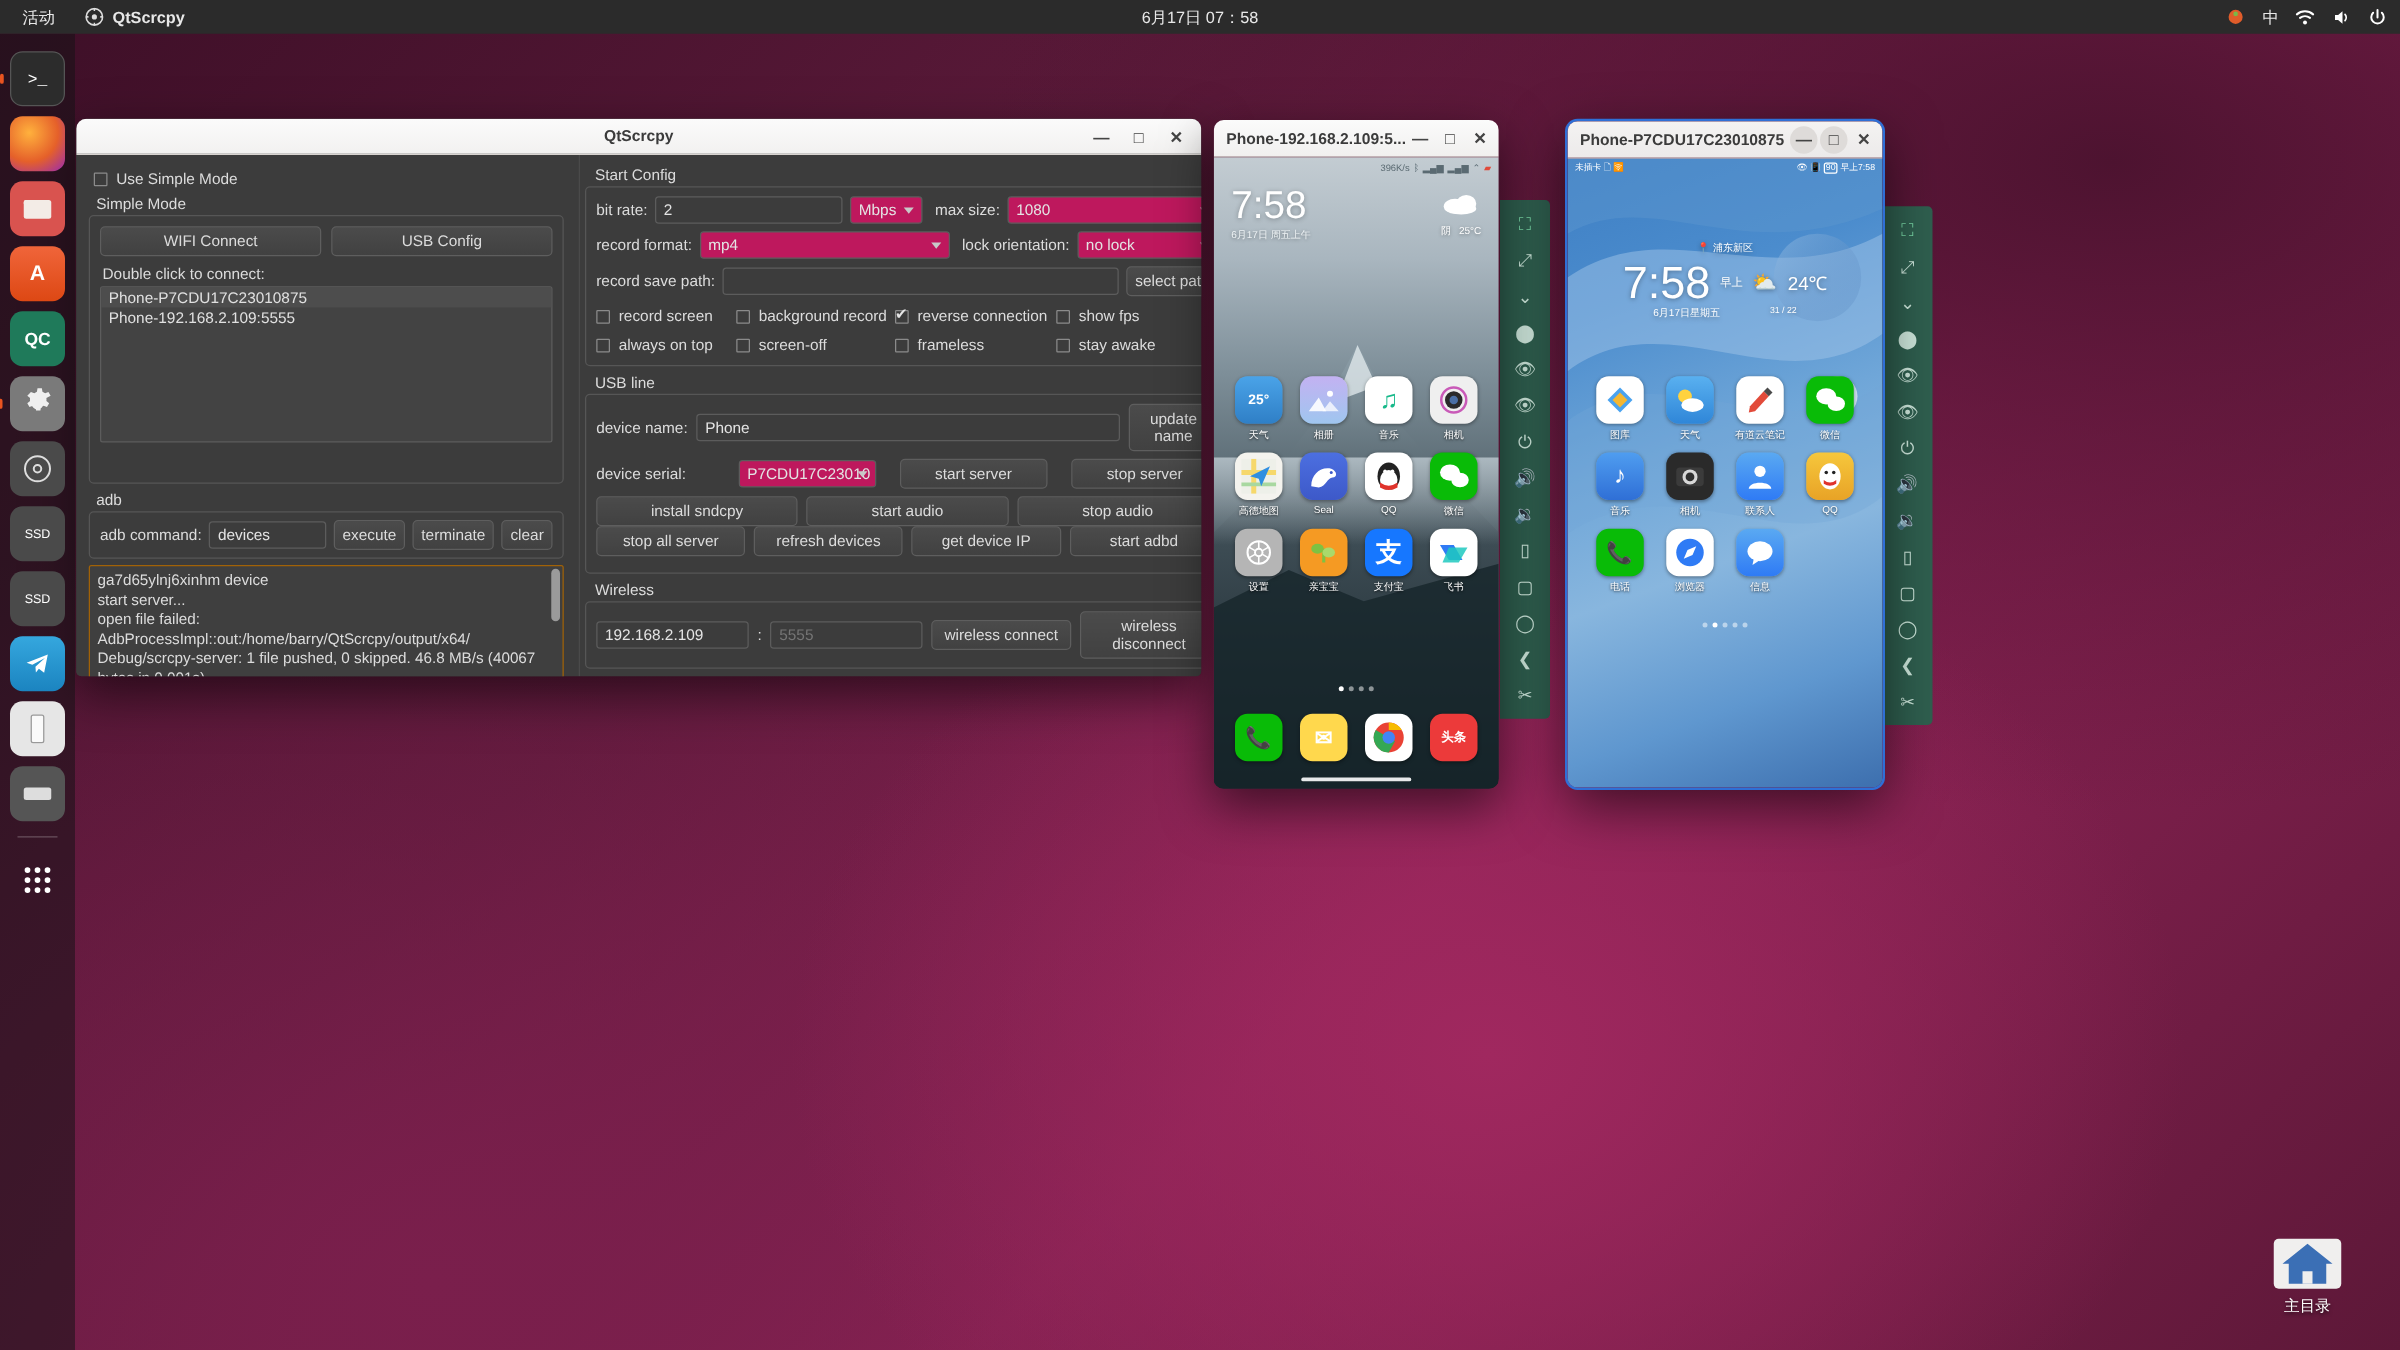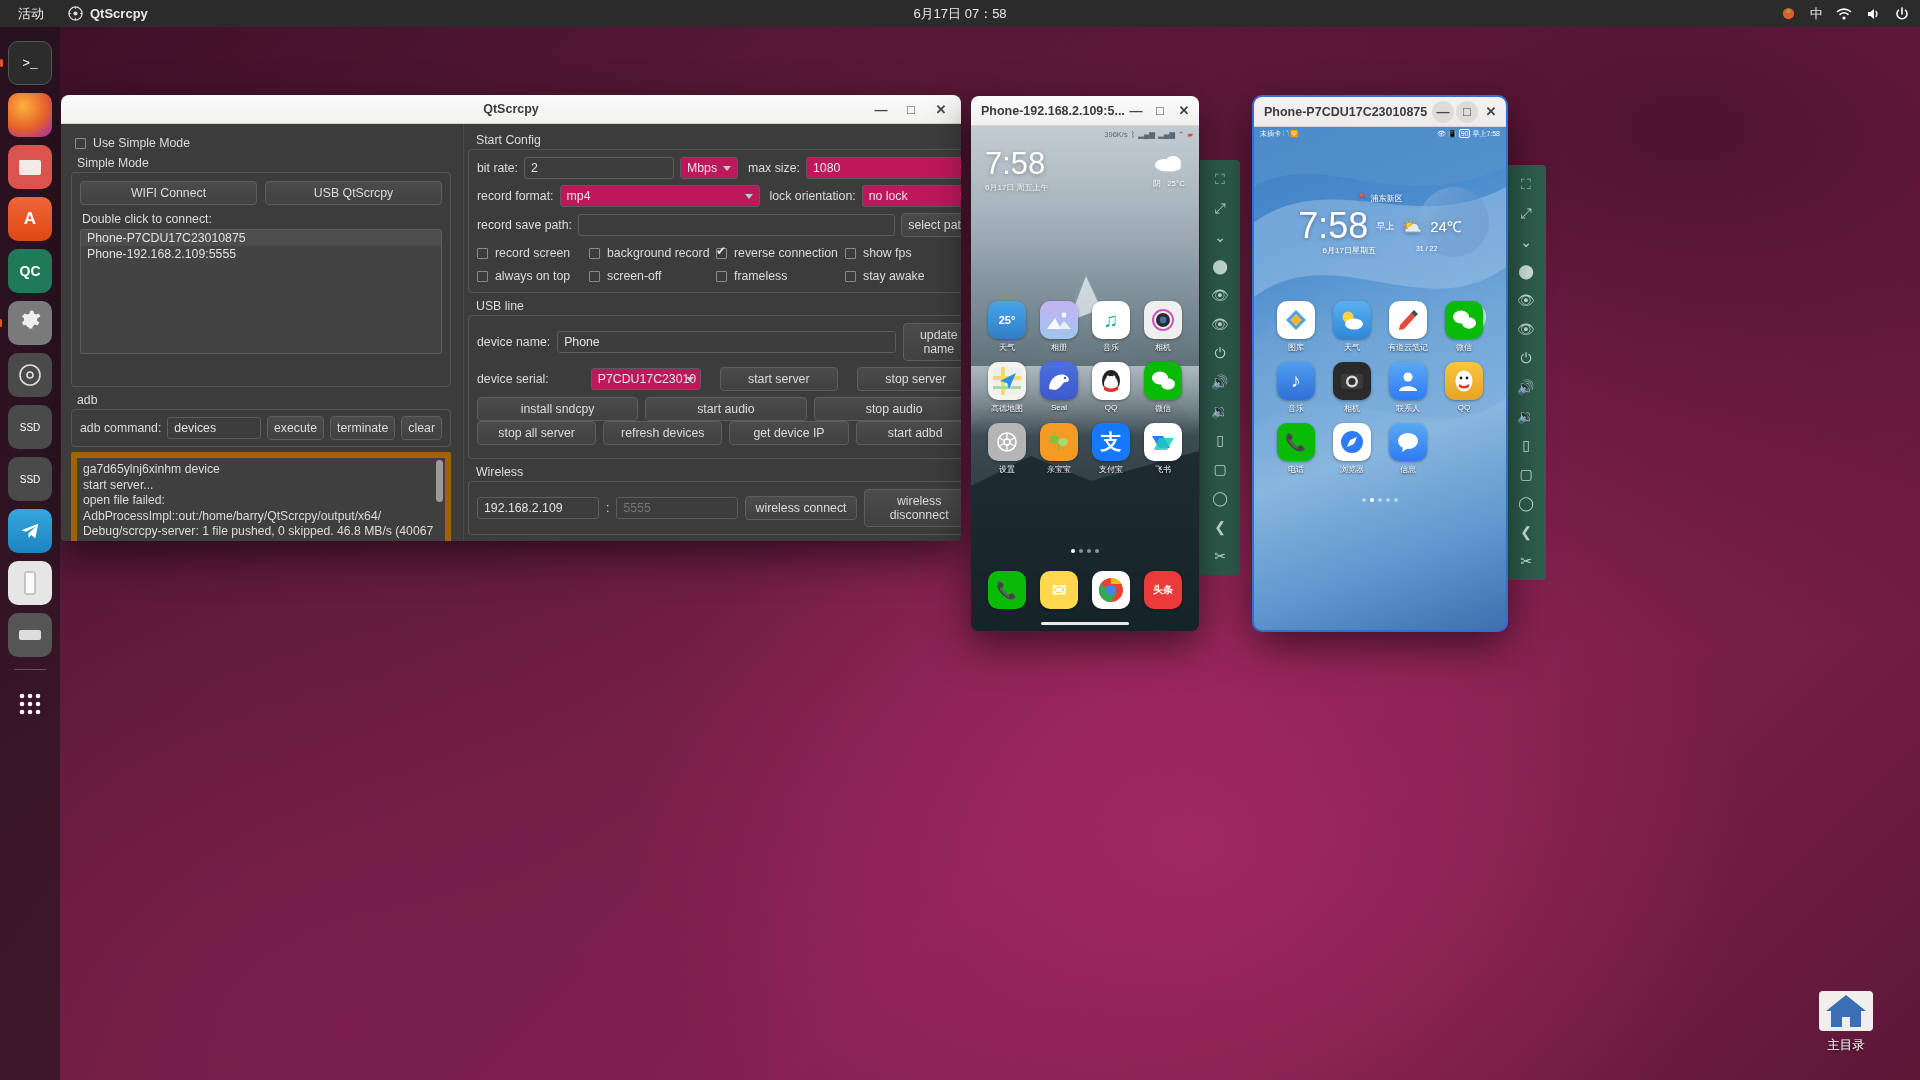--- a/index.html
+++ b/index.html
@@ -80,21 +80,21 @@
   .field.ph { color:#8e8e8e; }
   .combo {
     background:#be185d; border:1px solid #5c5c5c; border-radius:3px; color:#e4e4e4;
     font-size:12.3px; padding:3px 16px 3px 6px; position:relative; display:flex; align-items:center;
   }
   .combo::after { content:''; position:absolute; right:6px; top:50%; margin-top:-2px;
     border-left:4px solid transparent; border-right:4px solid transparent; border-top:5px solid #c8c8c8; }
   .listbox { background:#434343; border:1px solid #5c5c5c; border-radius:2px; }
   .listitem { padding:1px 6px; font-size:12.3px; color:#e0e0e0; }
   .listitem.sel { background:#4d4d4d; }
-  .console { background:#3f3f3f; border:6px solid #a16207; border-radius:2px; color:#dcdcdc;
+  .console { background:#3f3f3f; border:1px solid #a16207; border-radius:2px; color:#dcdcdc;
              font-size:12.2px; line-height:15.5px; padding:4px 6px; position:relative; overflow:hidden; }
   .scroll { position:absolute; right:2px; top:2px; width:7px; height:42px; background:#9a9a9a; border-radius:4px; }
   .lbl { font-size:12.3px; color:#dcdcdc; white-space:nowrap; }
 
   
   .phonewin { position:absolute; border-radius:8px; overflow:hidden; box-shadow:0 14px 40px rgba(0,0,0,0.55); }
   .phone-title { height:30px; background:linear-gradient(#fbfbfb,#f1f0ef); display:flex; align-items:center;
                  position:relative; padding-left:10px; color:#3b3b3b; font-size:12.5px; font-weight:bold;
                  border-bottom:1px solid #d9d5d1; }
   .statusbar { height:14px; display:flex; align-items:center; font-size:8px; color:#fff; padding:0 6px; }
@@ -247,21 +247,21 @@
 
     <div class="leftcol">
       <div class="chkrow" style="margin:3px 0 2px 4px;">
         <span class="chk"></span>
         <span class="lbl">Use Simple Mode</span>
       </div>
       <div class="grouplabel">Simple Mode</div>
       <div class="groupbox" style="height:215px;">
         <div style="display:flex; gap:8px;">
           <div class="btn" style="flex:1;">WIFI Connect</div>
-          <div class="btn" style="flex:1;">USB QtScrcpy</div>
+          <div class="btn" style="flex:1;">USB Config</div>
         </div>
         <div class="lbl" style="margin:7px 0 3px 2px;">Double click to connect:</div>
         <div class="listbox" style="height:125px;">
           <div class="listitem sel">Phone-P7CDU17C23010875</div>
           <div class="listitem">Phone-192.168.2.109:5555</div>
         </div>
       </div>
 
       <div class="grouplabel" style="margin-top:6px;">adb</div>
       <div class="groupbox" style="padding:6px 8px;">

